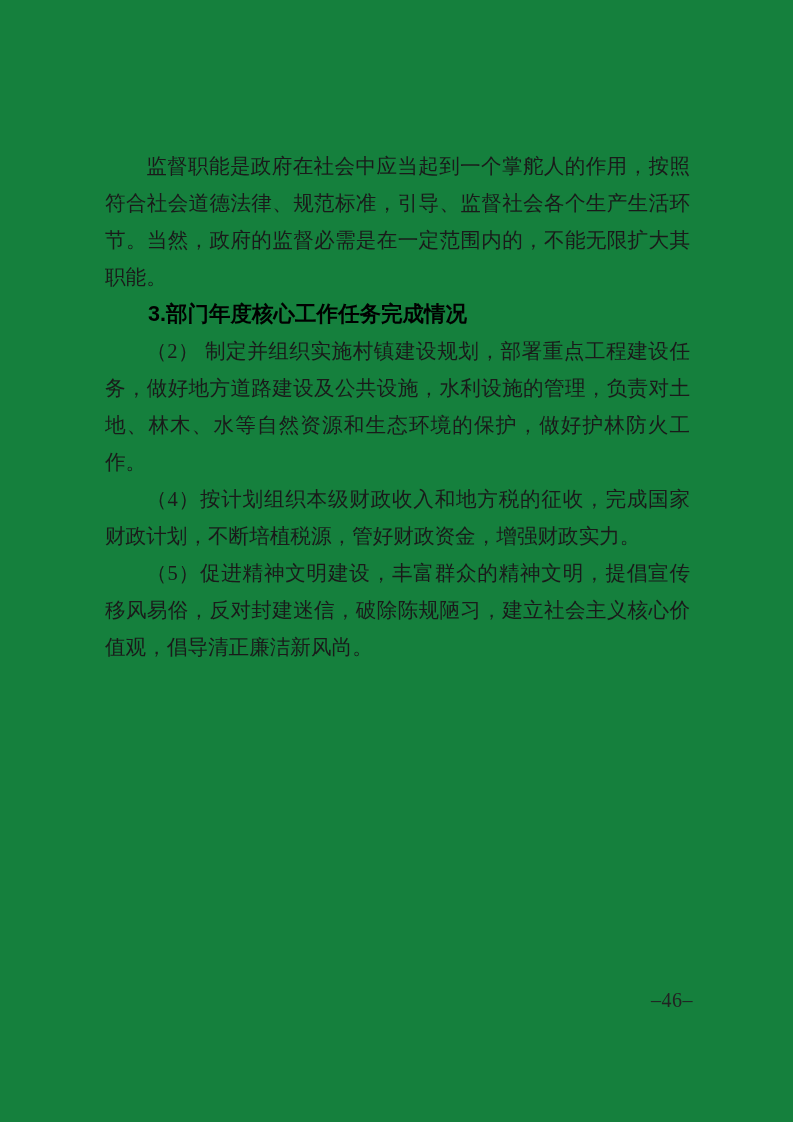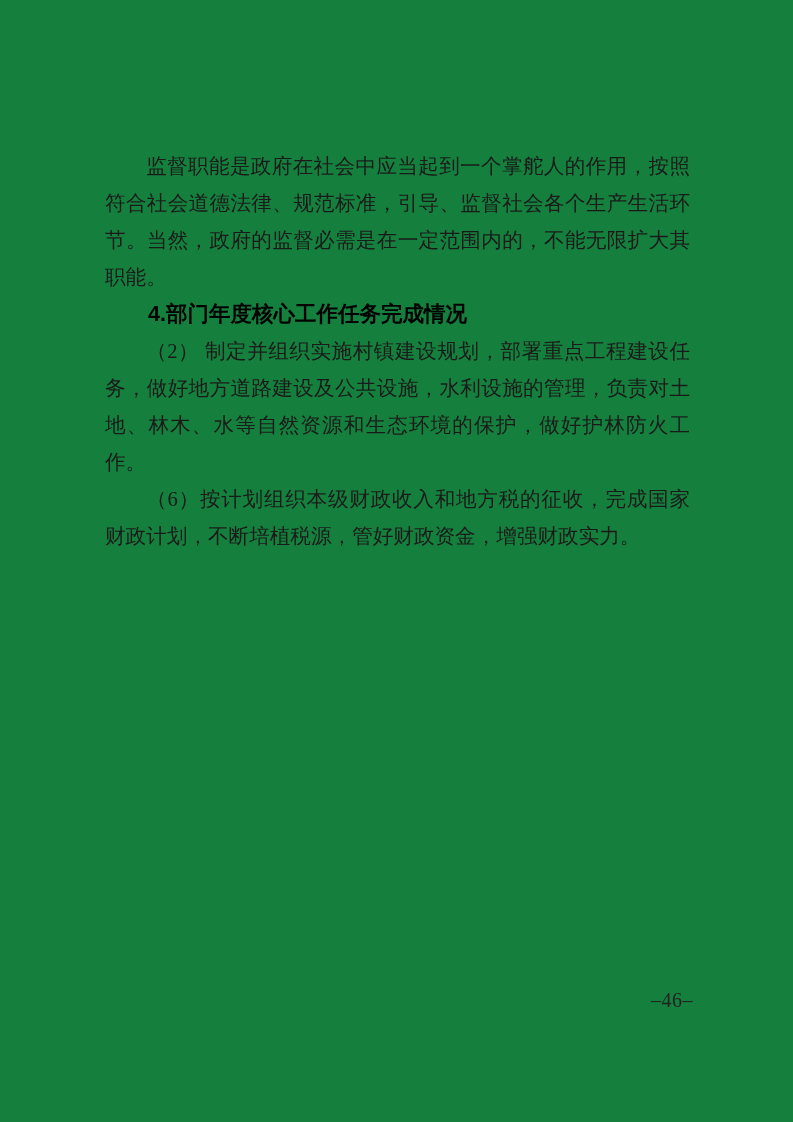--- a/index.html
+++ b/index.html
@@ -53,25 +53,26 @@
   }
 </style>
 </head>
 <body>
 
 <div class="page">
 
   <div class="content">
     <p class="body">监督职能是政府在社会中应当起到一个掌舵人的作用，按照符合社会道德法律、规范标准，引导、监督社会各个生产生活环节。当然，政府的监督必需是在一定范围内的，不能无限扩大其职能。</p>
 
-    <p class="heading">4.部门年度核心工作任务完成情况</p>
+    <p class="heading">3.部门年度核心工作任务完成情况</p>
 
 
     <p class="body">（2） 制定并组织实施村镇建设规划，部署重点工程建设任务，做好地方道路建设及公共设施，水利设施的管理，负责对土地、林木、水等自然资源和生态环境的保护，做好护林防火工作。</p>
 
 
-    <p class="body">（6）按计划组织本级财政收入和地方税的征收，完成国家财政计划，不断培植税源，管好财政资金，增强财政实力。</p>
+    <p class="body">（4）按计划组织本级财政收入和地方税的征收，完成国家财政计划，不断培植税源，管好财政资金，增强财政实力。</p>
 
+    <p class="body">（5）促进精神文明建设，丰富群众的精神文明，提倡宣传移风易俗，反对封建迷信，破除陈规陋习，建立社会主义核心价值观，倡导清正廉洁新风尚。</p>
   </div>
 
   <div class="page-number">–46–</div>
 
 </div>
 
 </body></html>

